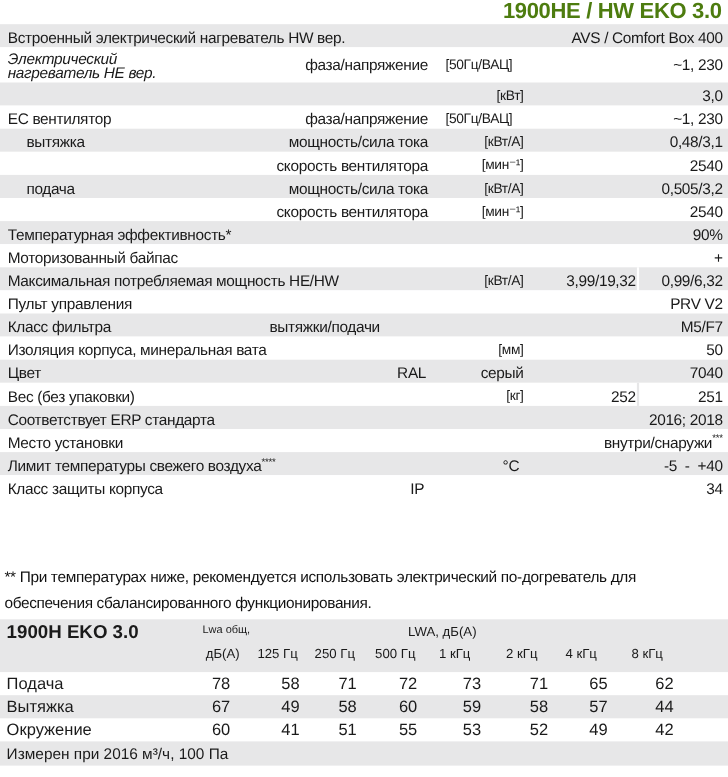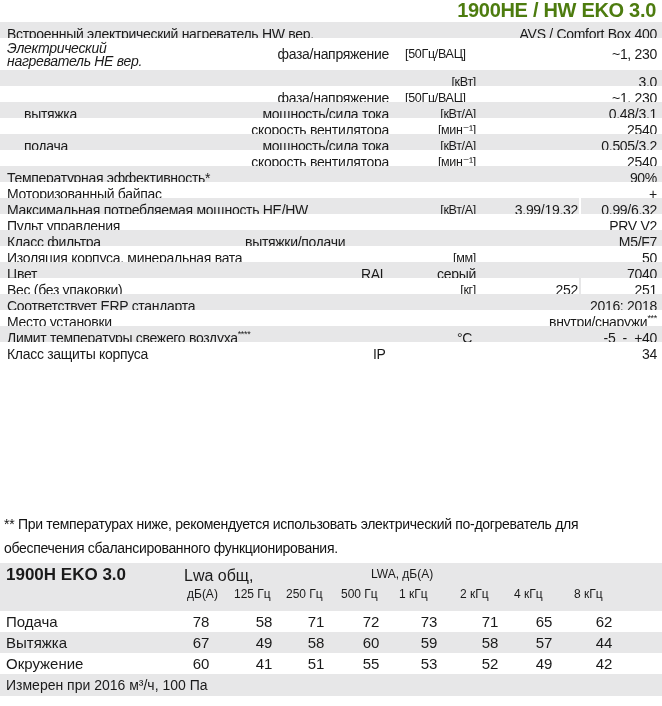--- a/index.html
+++ b/index.html
@@ -11,21 +11,21 @@
   }
   .title {
     position: absolute; right: 6px; top: -1px;
     font-size: 20px; font-weight: bold; letter-spacing: -0.3px;
     color: #4d7c0f;
   }
   .spec {
     position: absolute; left: 0; top: 22px; width: 662px;
   }
   .row {
-    position: relative; height: 16px; font-size: 14px; line-height: 25px;
+    position: relative; height: 21px; font-size: 14px; line-height: 25px;
     letter-spacing: -0.3px;
   }
   .row.g { background: #e7e7e8; }
   .row.w { background: #ffffff; }
   .row.tall { height: 32px; }
   .row.tall .lbl { line-height: 13px; top: 4px; font-style: italic; }
   .row span { position: absolute; white-space: nowrap; }
   .lbl { left: 7px; }
   .lbl.ind { left: 24px; }
   .sub { right: 273px; text-align: right; }
@@ -39,21 +39,21 @@
   .sep.g { background: #e7e7e8; }
   sup { font-size: 9px; line-height: 0; }
   .note {
     position: absolute; left: 4px; top: 512px; width: 656px;
     font-size: 14px; line-height: 24px; letter-spacing: -0.3px; color: #111;
   }
   .sound { position: absolute; left: 0; top: 563px; width: 662px; }
   .shead { height: 48px; background: #e7e7e8; position: relative; }
   .shead span { position: absolute; white-space: nowrap; }
   .stitle { left: 6px; top: 2px; font-size: 17px; font-weight: bold; }
-  .lwaTot { left: 184px; top: 4px; font-size: 16px; }
+  .lwaTot { left: 184px; top: 4px; font-size: 10px; }
   .lwaTot2 { left: 187px; top: 24px; font-size: 12px; }
   .lwaHdr { left: 371px; top: 4px; font-size: 12px; }
   .fh { top: 24px; font-size: 12px; width: 60px; text-align: left; }
   .srow { position: relative; height: 21px; font-size: 15px; line-height: 21px; }
   .srow.g { background: #e7e7e8; }
   .srow span { position: absolute; white-space: nowrap; }
   .srow .n { left: 6px; }
   .srow .c { width: 60px; text-align: center; }
   .footer { height: 22px; background: #e7e7e8; font-size: 14px; line-height: 22px; padding-left: 6px; }
 </style>
@@ -71,20 +71,21 @@
     <span class="lbl"><span style="position:static">Электрический</span><br><span style="position:static">нагреватель HE вер.</span></span>
     <span class="sub" style="line-height:32px">фаза/напряжение</span>
     <span class="unit l" style="line-height:32px">[50Гц/ВАЦ]</span>
     <span class="val" style="line-height:32px">~1, 230</span>
   </div>
   <div class="row g">
     <span class="unit">[кВт]</span>
     <span class="val">3,0</span>
   </div>
   <div class="row w">
+    <span class="lbl">EC вентилятор</span>
     <span class="sub">фаза/напряжение</span>
     <span class="unit l">[50Гц/ВАЦ]</span>
     <span class="val">~1, 230</span>
   </div>
   <div class="row g">
     <span class="lbl ind">вытяжка</span>
     <span class="sub">мощность/сила тока</span>
     <span class="unit">[кВт/А]</span>
     <span class="val">0,48/3,1</span>
   </div>

